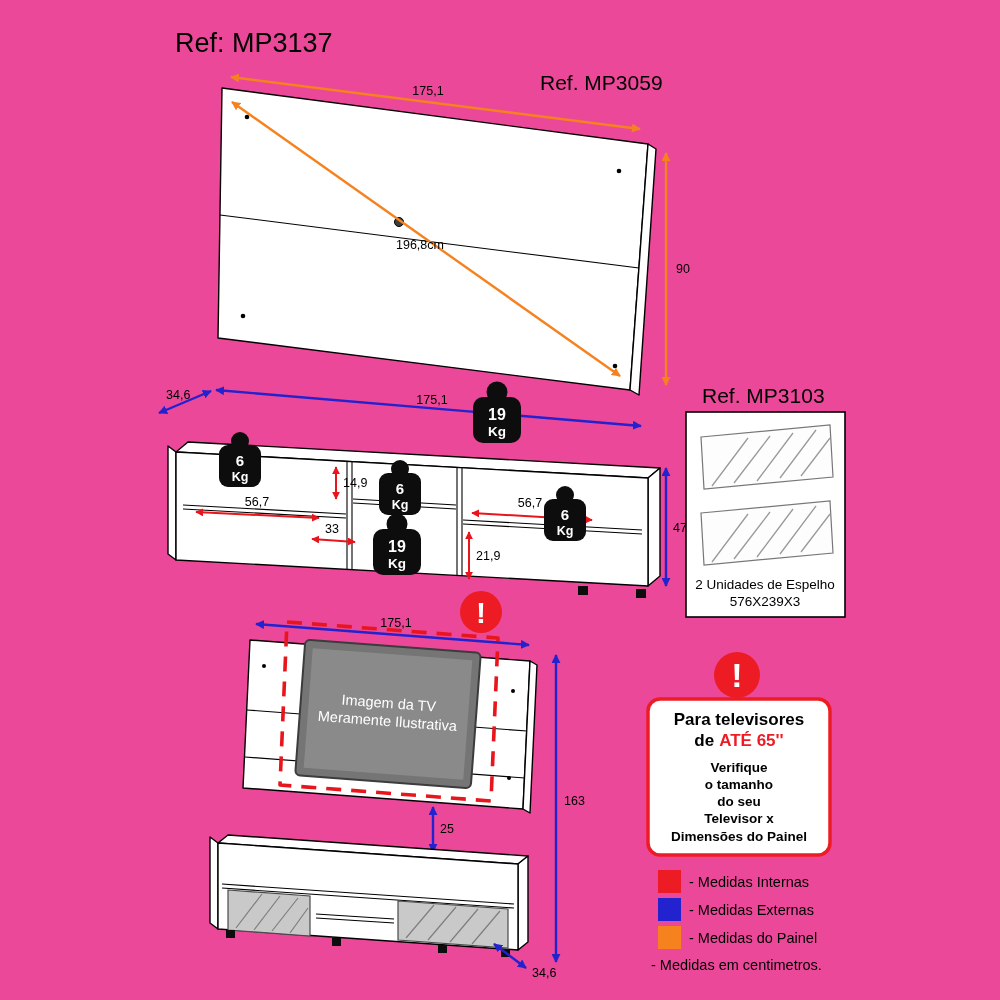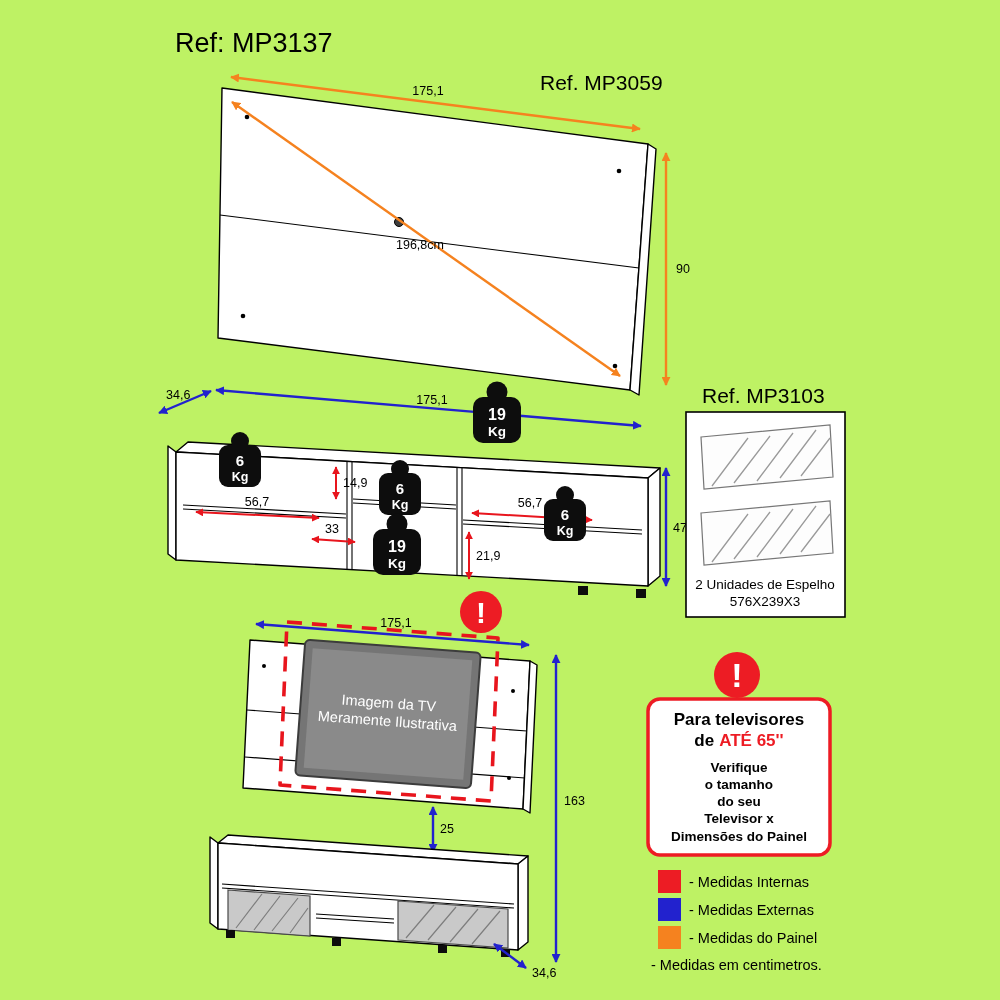--- a/index.html
+++ b/index.html
@@ -1,16 +1,16 @@
 <!DOCTYPE html>
 <html><head>
 <meta charset="utf-8">
 <style>
   html,body{margin:0;padding:0;background:#fff;}
-  .stage{position:relative;width:1000px;height:1000px;background:#bef264;overflow:hidden;}
+  .stage{position:relative;width:1000px;height:1000px;background:#ec4899;overflow:hidden;}
   svg{font-family:"Liberation Sans","DejaVu Sans",sans-serif;}
   text{fill:#000;}
   .face{fill:#fff;stroke:#000;stroke-width:1.4;stroke-linejoin:round;}
   .ln2{stroke:#000;stroke-width:1.1;fill:none;}
   .dimO{stroke:#f5821f;stroke-width:2.4;fill:none;}
   .dimB{stroke:#2222ce;stroke-width:2.4;fill:none;}
   .dimR{stroke:#e8151d;stroke-width:2;fill:none;}
   .dash{stroke:#e8151d;stroke-width:3.6;fill:none;stroke-dasharray:15 10;stroke-linejoin:round;}
   .hatch{stroke:#9a9a9a;stroke-width:1.3;fill:none;}
   .hatch2{stroke:#7e7e7e;stroke-width:1.2;fill:none;}

